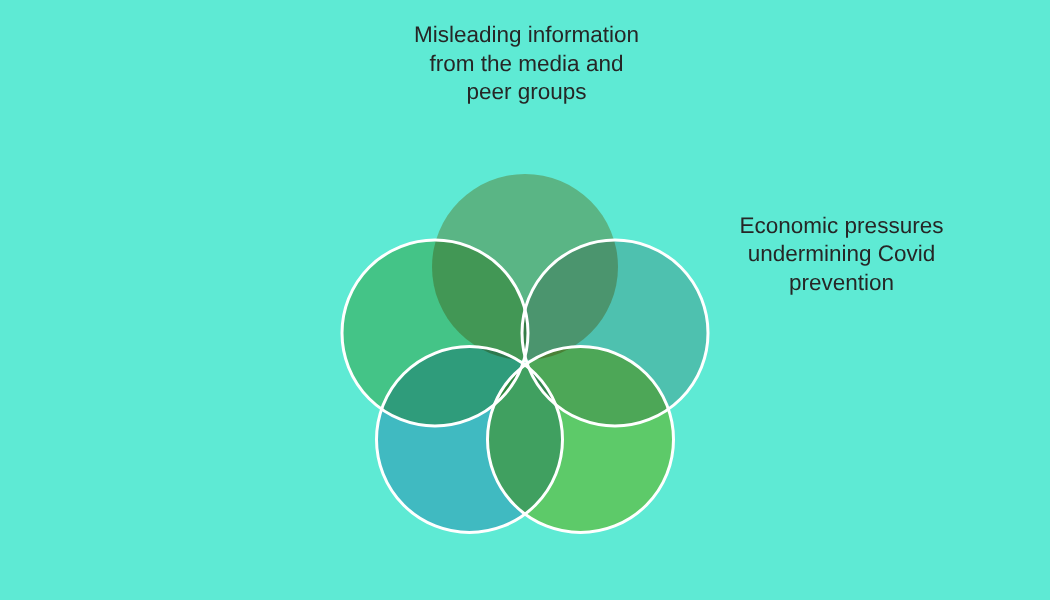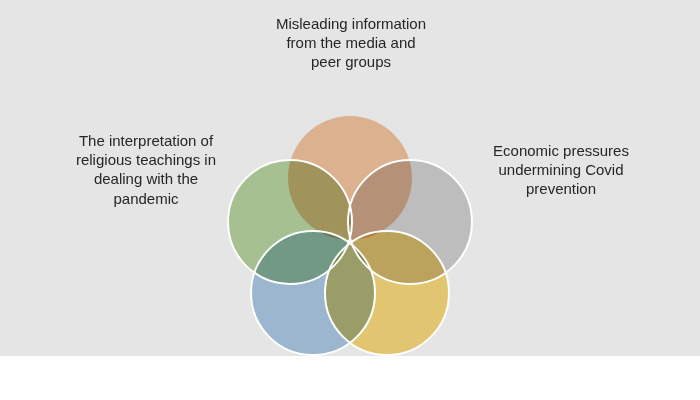--- a/index.html
+++ b/index.html
@@ -3,22 +3,22 @@
 <meta charset="utf-8">
 <style>
   html, body {
     margin: 0;
     padding: 0;
     background: #ffffff;
   }
   #canvas {
     position: relative;
     width: 700px;
-    height: 356px;
-    background: #e5e5e5;
+    height: 400px;
+    background: #5eead4;
     overflow: hidden;
     font-family: "Liberation Sans", sans-serif;
   }
   .venn-svg {
     position: absolute;
     left: 0;
     top: 0;
     width: 700px;
     height: 400px;
   }
@@ -76,24 +76,20 @@
       <circle cx="410" cy="222" r="62"></circle>
       <circle cx="313" cy="293" r="62"></circle>
       <circle cx="387" cy="293" r="62"></circle>
     </g>
   </svg>
 
   <div class="label" id="label-top">Misleading information
 from the media and
 peer groups</div>
 
-  <div class="label" id="label-left">The interpretation of
-religious teachings in
-dealing with the
-pandemic</div>
 
   <div class="label" id="label-right">Economic pressures
 undermining Covid
 prevention</div>
 
 
 
 </div>
 
 </body></html>

